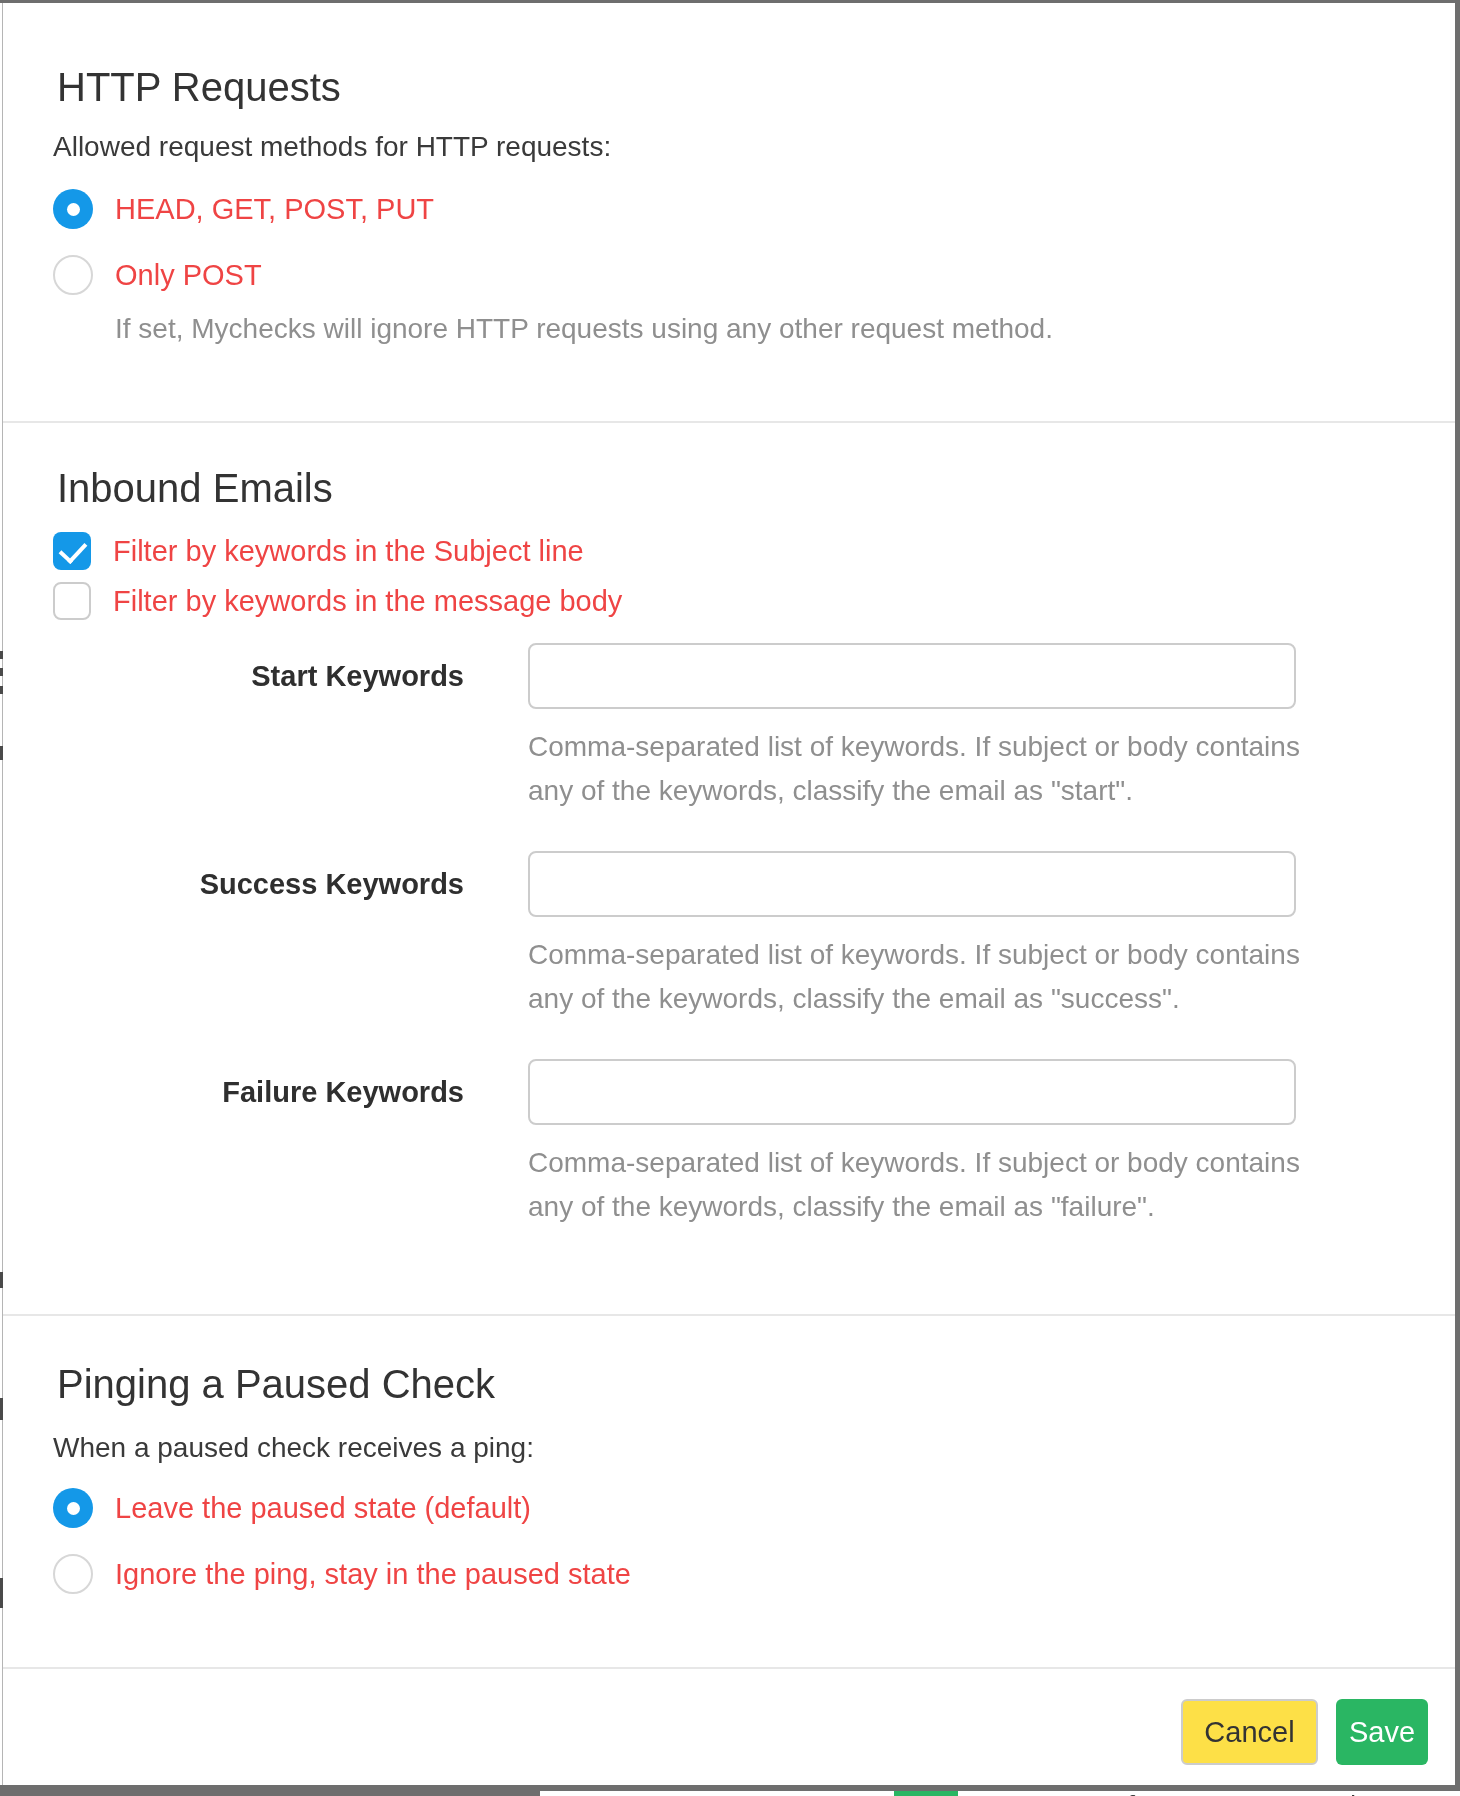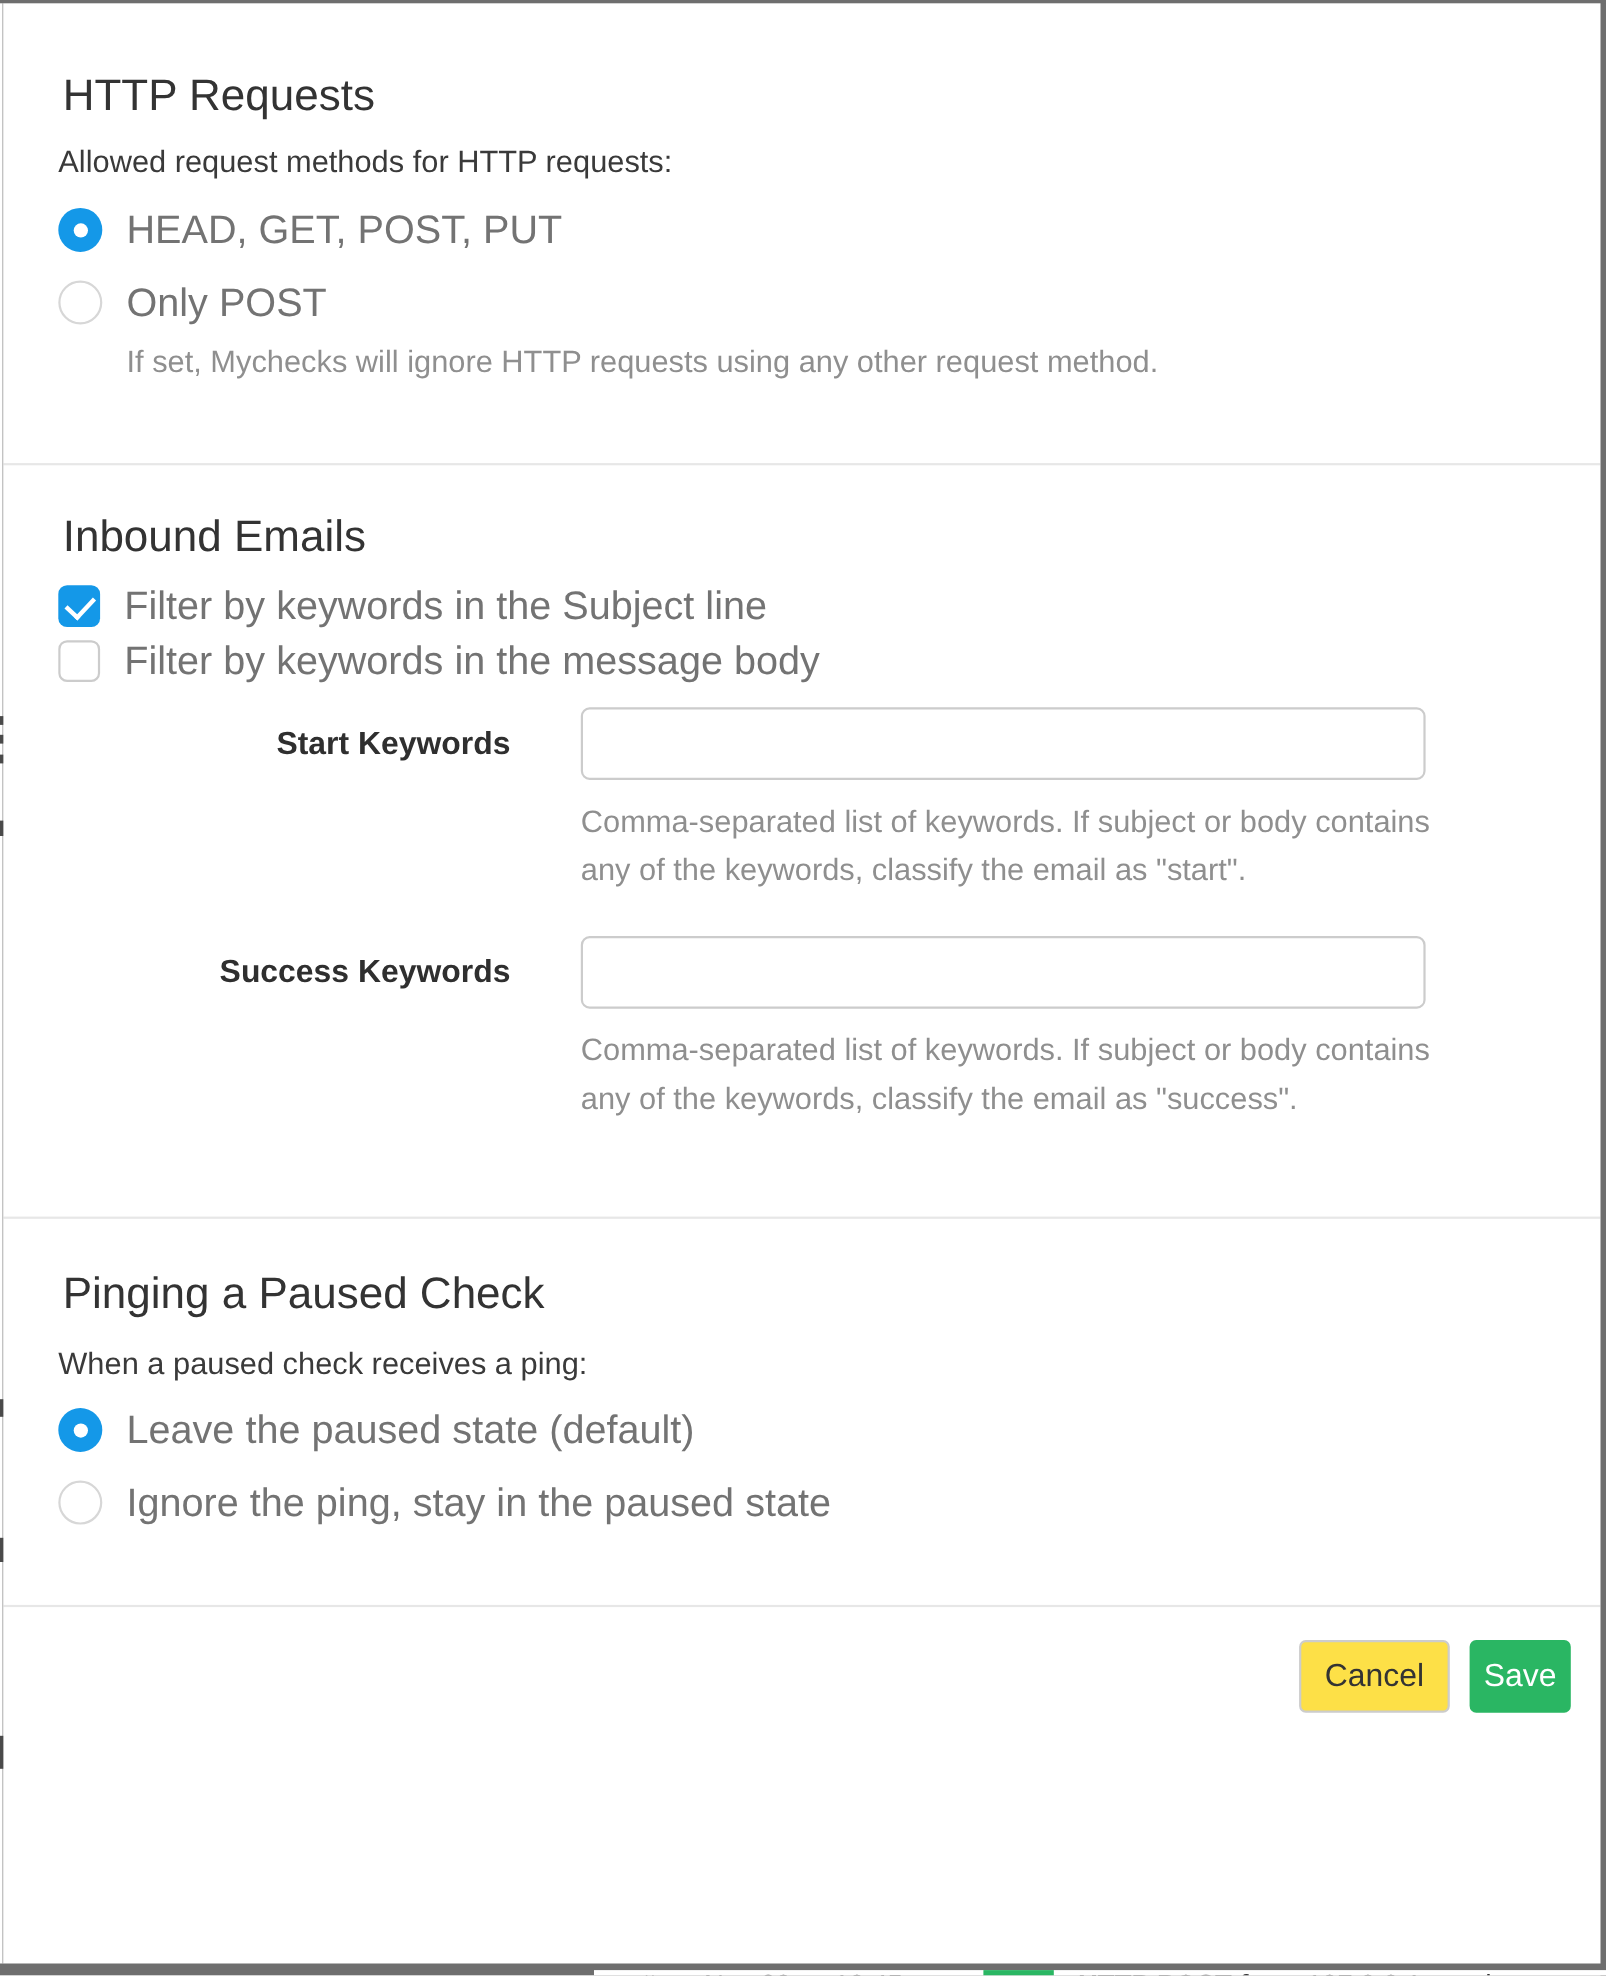--- a/index.html
+++ b/index.html
@@ -33,21 +33,21 @@
   
   .choice { display:flex; align-items:center; gap:22px; min-height:42px; }
   .radio { width:40px; height:40px; border-radius:50%; background:#fff; border:2px solid #d7d7d7; position:relative; flex:0 0 auto; }
   .radio.checked { background:#1498e8; border:none; }
   .radio.checked::after { content:""; position:absolute; left:50%; top:50%; width:13px; height:13px;
                           margin:-6.5px 0 0 -6.5px; border-radius:50%; background:#fff; }
   .checkbox { width:38px; height:38px; border-radius:8px; background:#fff; border:2px solid #ccc; position:relative; flex:0 0 auto; }
   .checkbox.checked { background:#1498e8; border:none; }
   .checkbox.checked::after { content:""; position:absolute; left:12px; top:5px; width:12px; height:21px;
                              border-right:4px solid #fff; border-bottom:4px solid #fff; transform:rotate(43deg); }
-  .choice-label { font-size:36px; color:#737373; }
+  .choice-label { font-size:29px; color:#ef4444; }
   .helper-inline { margin:12px 0 0 62px; font-size:28px; line-height:42px; color:#8f8f8f; }
 
   
   .form-row { display:flex; align-items:flex-start; }
   .form-label { width:411px; text-align:right; font-weight:bold; font-size:29px; color:#2f2f2f;
                 padding-top:12px; line-height:42px; flex:0 0 auto; }
   .form-col { margin-left:64px; width:775px; }
   .text-input { width:768px; height:66px; border:2px solid #ccc; border-radius:8px; background:#fff;
                 font-family:"Liberation Sans", sans-serif; font-size:28px; padding:0 18px; color:#333; display:block; }
   .form-help { margin-top:16px; font-size:28px; line-height:44px; color:#8f8f8f; width:775px; }
@@ -114,20 +114,27 @@
     </div>
 
     <div class="form-row fr-2">
       <div class="form-label">Success Keywords</div>
       <div class="form-col">
         <input type="text" class="text-input" value="" style="">
         <div class="form-help">Comma-separated list of keywords. If subject or body contains any of the keywords, classify the email as "success".</div>
       </div>
     </div>
 
+    <div class="form-row fr-3">
+      <div class="form-label">Failure Keywords</div>
+      <div class="form-col">
+        <input type="text" class="text-input" value="" style="">
+        <div class="form-help">Comma-separated list of keywords. If subject or body contains any of the keywords, classify the email as "failure".</div>
+      </div>
+    </div>
   </div>
 
   <hr class="divider">
 
   <div class="section sec-ping">
     <h2 class="sec-title">Pinging a Paused Check</h2>
     <p class="lead">When a paused check receives a ping:</p>
     <div class="choice choice-1">
       <div class="radio checked"></div>
       <div class="choice-label">Leave the paused state (default)</div>

